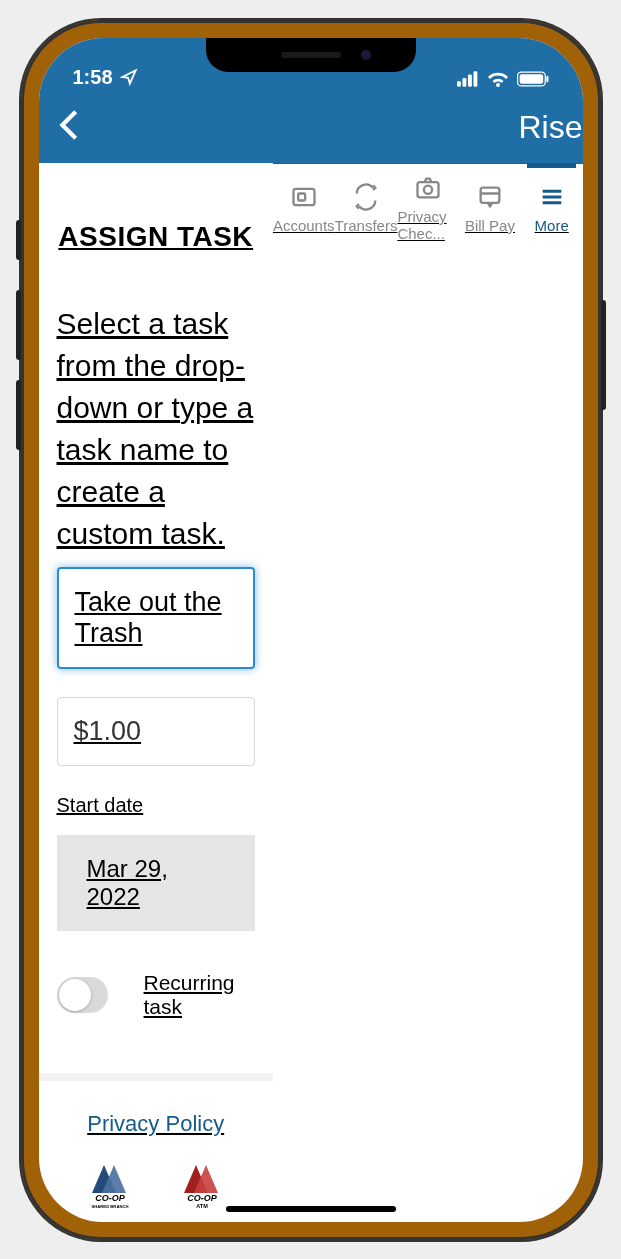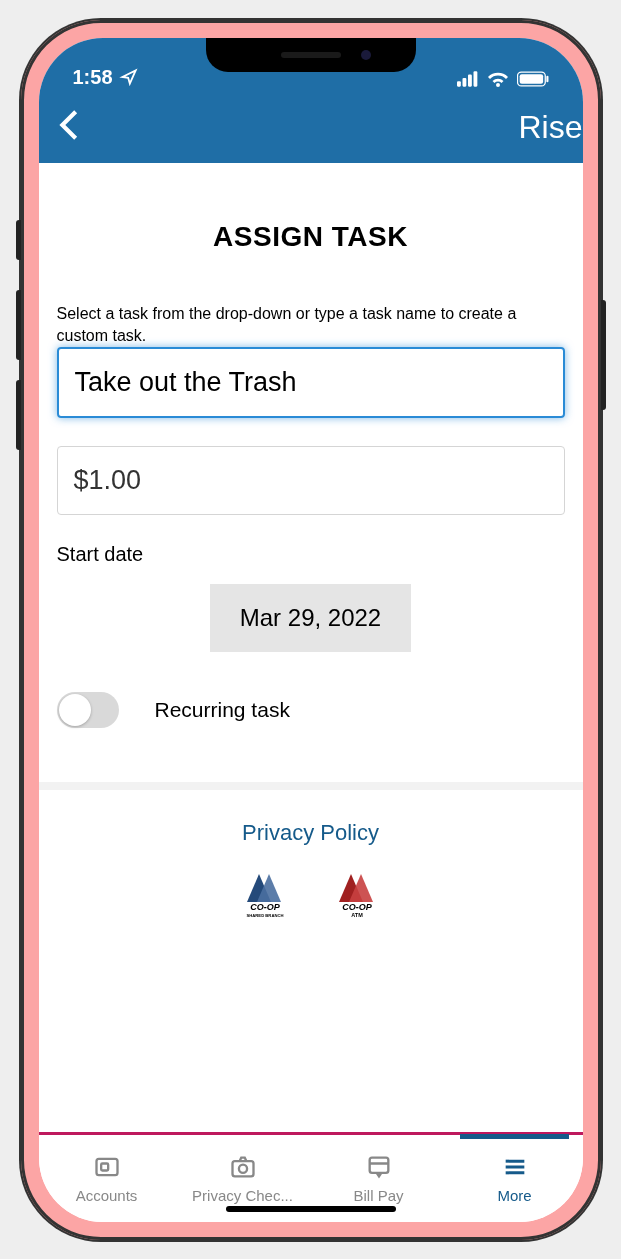--- a/index.html
+++ b/index.html
@@ -10,21 +10,21 @@
     justify-content: center;
     align-items: center;
     min-height: 1259px;
     width: 621px;
   }
 
   
   .phone {
     width: 580px;
     height: 1220px;
-    background: #fca5a5;
+    background: #a16207;
     border-radius: 80px;
     padding: 18px;
     position: relative;
     box-shadow: inset 0 0 0 3px #333, 0 0 0 2px #333;
   }
 
   
   .side-btn { position: absolute; background: #222; }
   .sb-left-1 { left: -5px; top: 200px; width: 5px; height: 40px; border-radius: 3px 0 0 3px; }
   .sb-left-2 { left: -5px; top: 270px; width: 5px; height: 70px; border-radius: 3px 0 0 3px; }
@@ -94,39 +94,41 @@
   }
   .headerbar .title {
     font-size: 32px;
     font-weight: 400;
   }
 
   .content {
     flex: 1;
     overflow: hidden;
     display: flex;
-    flex-direction: column;
+    flex-direction: row;
+    text-decoration: underline;
   }
 
   .main {
     padding: 30px 18px 0 18px;
     flex: 1;
   }
 
   .page-title {
     text-align: center;
     font-size: 28px;
     font-weight: 800;
     margin: 28px 0 50px 0;
     letter-spacing: 0.5px;
   }
 
   .instruction {
-    font-size: 16px;
+    font-size: 30px;
     line-height: 1.4;
+    margin-bottom: 12px;
   }
 
   .field {
     width: 100%;
     font-size: 27px;
     padding: 18px 16px;
     border-radius: 4px;
   }
   .field.focus {
     border: 2px solid #2a8bd6;
@@ -200,21 +202,21 @@
   .logos {
     display: flex;
     justify-content: center;
     gap: 20px;
     margin-bottom: 6px;
   }
 
   
   .tabbar {
     height: 90px;
-    border-top: 3px solid #be185d;
+    border-top: 1px solid #be185d;
     background: #fff;
     display: flex;
   }
   .tab {
     flex: 1;
     display: flex;
     flex-direction: column;
     align-items: center;
     justify-content: center;
     gap: 6px;
@@ -348,20 +350,27 @@
       <div class="tabbar">
         <div class="tab">
           <svg class="ico" viewBox="0 0 24 24" fill="none" stroke="#888" stroke-width="2">
               <rect x="3" y="5" width="18" height="14" rx="2"></rect>
               <rect x="7" y="9" width="6" height="6" rx="1"></rect>
             </svg>
           <span>Accounts</span>
         </div>
         <div class="tab">
           <svg class="ico" viewBox="0 0 24 24" fill="none" stroke="#888" stroke-width="2">
+              <path d="M4 9a8 8 0 0114-5M20 15a8 8 0 01-14 5"></path>
+              <path d="M18 2l2 2-2 2M6 22l-2-2 2-2"></path>
+            </svg>
+          <span>Transfers</span>
+        </div>
+        <div class="tab">
+          <svg class="ico" viewBox="0 0 24 24" fill="none" stroke="#888" stroke-width="2">
               <rect x="3" y="7" width="18" height="13" rx="2"></rect>
               <circle cx="12" cy="13.5" r="3.5"></circle>
               <path d="M9 7l1.5-3h3L15 7"></path>
             </svg>
           <span>Privacy Chec...</span>
         </div>
         <div class="tab">
           <svg class="ico" viewBox="0 0 24 24" fill="none" stroke="#888" stroke-width="2">
               <rect x="4" y="4" width="16" height="13" rx="2"></rect>
               <path d="M4 9h16M10 17l2 3 2-3"></path>

